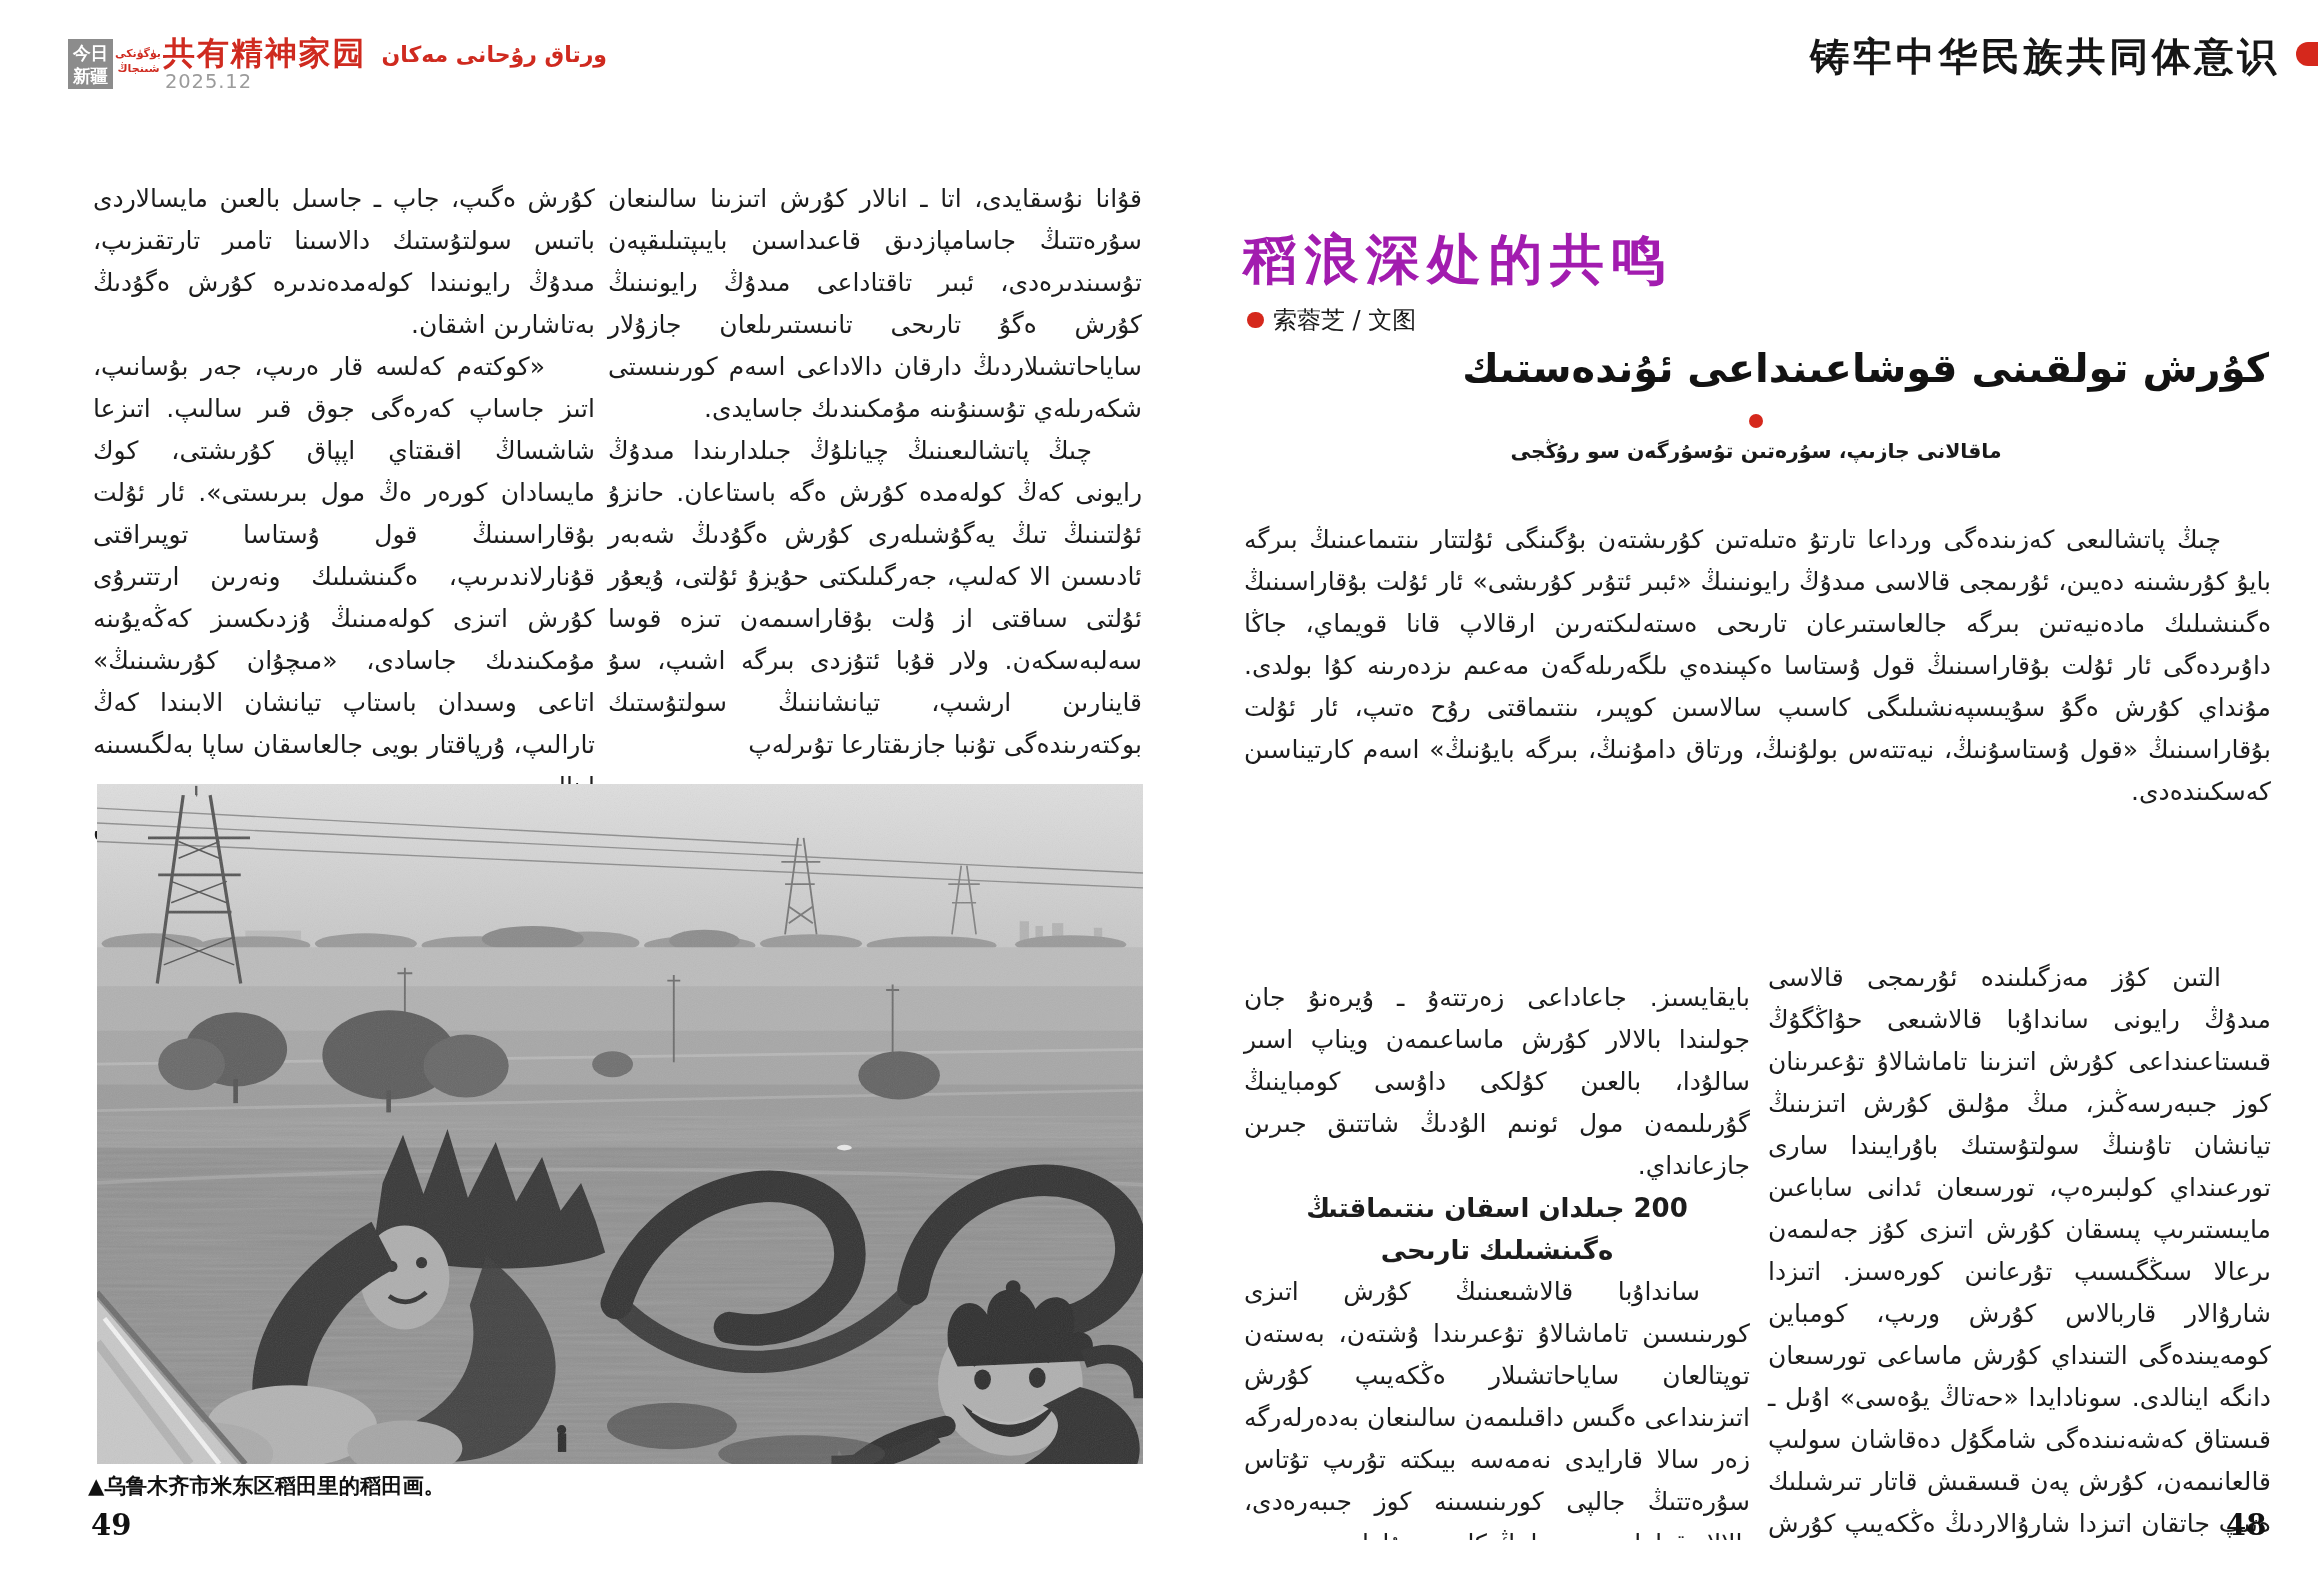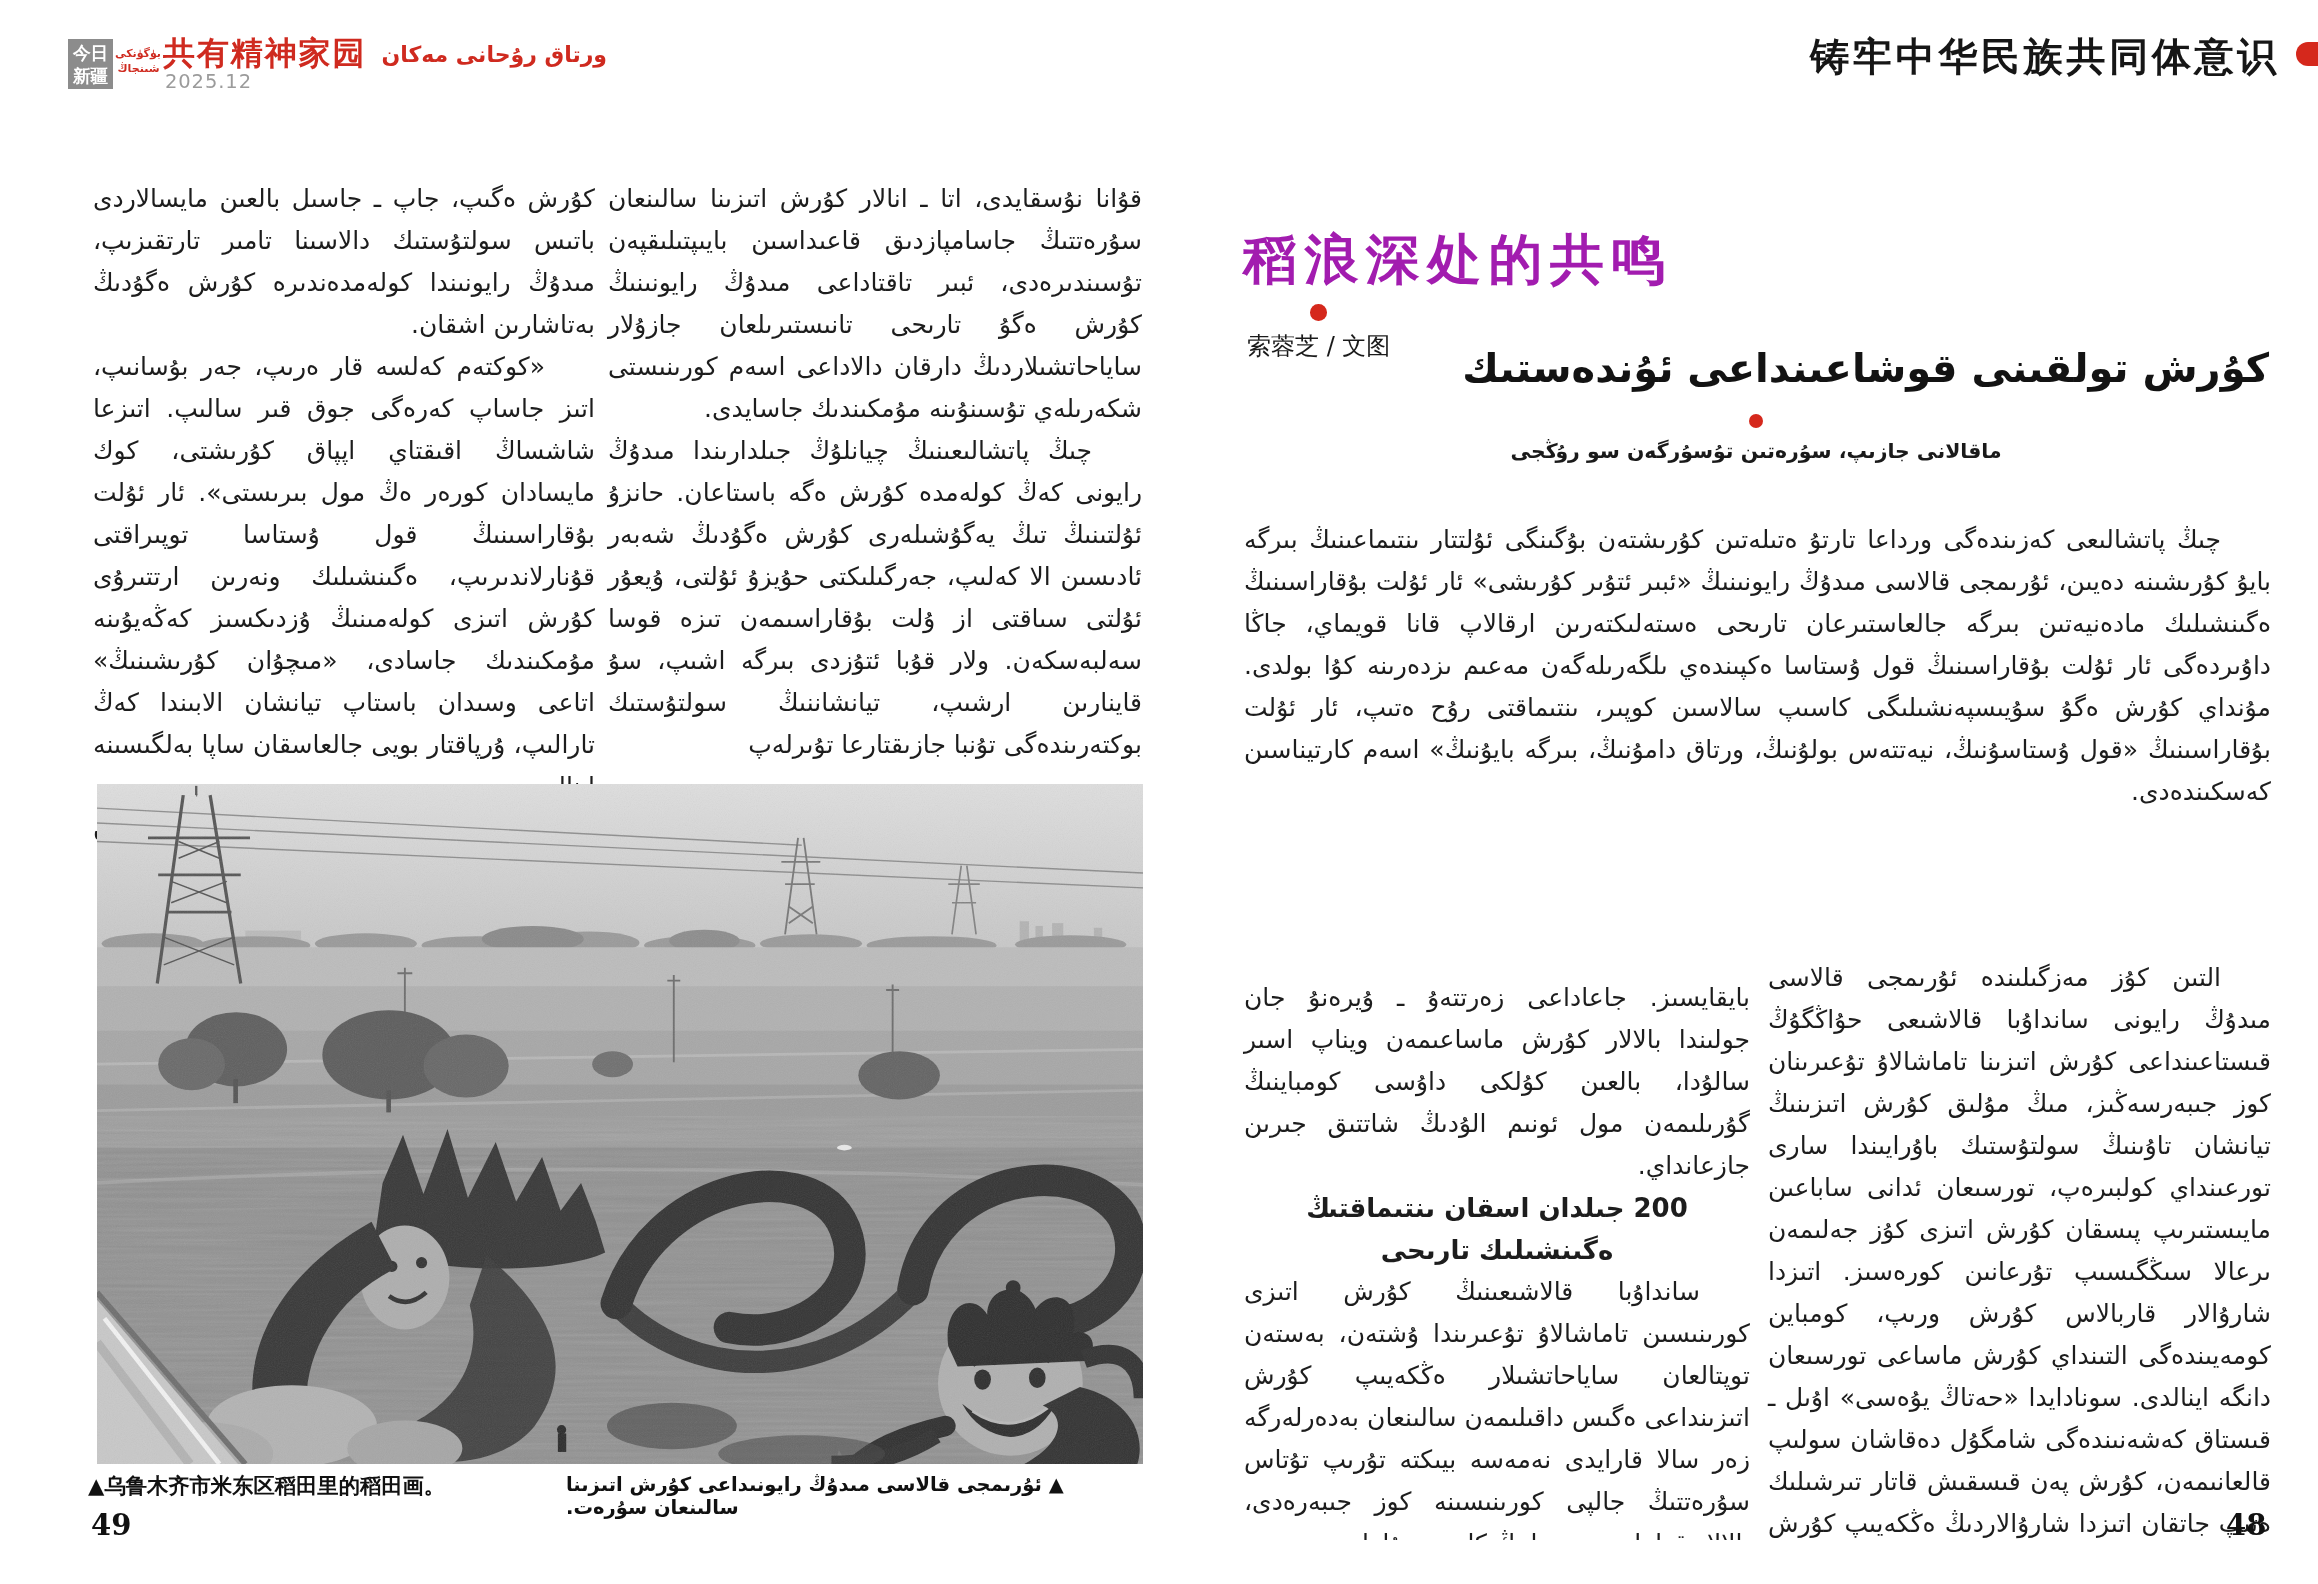--- a/index.html
+++ b/index.html
@@ -37,21 +37,21 @@
   .cap-ug{left:566px;top:1473px;width:557px;font-size:19.5px;font-weight:700;color:#111;
           direction:rtl;text-align:left;}
   .pageno{font-family:"DejaVu Serif",serif;font-size:29px;font-weight:700;color:#111;}
   .pn-left{left:91px;top:1508px;}
   .pn-right{left:2226px;top:1508px;}
 
   
   .title-cn{left:1243px;top:224px;font-size:54px;font-weight:800;color:#a21caf;
             letter-spacing:7.4px;}
   .byline-cn{left:1247px;top:304px;display:flex;align-items:center;gap:9.3px;
-             font-size:24px;color:#1a1a1a;flex-direction:column;}
+             font-size:24px;color:#1a1a1a;}
   .dot{display:inline-block;width:16.7px;height:16.7px;border-radius:50%;background:#d5281c;flex:0 0 auto;}
   .dot-sm{width:14px;height:14px;}
   .title-ug{left:1243px;top:345px;width:1026px;direction:rtl;text-align:right;
             font-size:40px;font-weight:700;color:#131313;}
   .byline-ug{left:1243px;top:414px;width:1026px;direction:rtl;text-align:right;
              font-size:20.4px;font-weight:700;color:#1a1a1a;display:flex;flex-direction:column;
              justify-content:flex-start;align-items:center;gap:11px;}
   .intro{left:1244px;top:519px;width:1027px;}
   .colR1{left:1768px;top:957px;width:503px;}
   .colR2{left:1244px;top:957px;width:506px;margin-top:20px;}
@@ -227,21 +227,20 @@
       <g>
         <rect x="497" y="700" width="9" height="20" fill="#2c2c2c"></rect>
           <circle cx="501" cy="696" r="5" fill="#2c2c2c"></circle>
       </g>
 
       <rect x="0" y="0" width="1128" height="733" filter="url(#grain)" opacity="0.13"></rect>
     </svg>
   </div>
 
   <div class="abs cap-cn">▲乌鲁木齐市米东区稻田里的稻田画。</div>
-  <div class="abs cap-ug">▲ ئۇرىمجى قالاسى مىدۇڭ رايونىداعى كۇرش اتىزىنا سالىنعان سۇرەت.</div>
   <div class="abs pageno pn-left">49</div>
 
   <div class="abs title-cn">稻浪深处的共鸣</div>
   <div class="abs byline-cn">
     <span class="dot"></span>
     <span>索蓉芝 / 文图</span>
   </div>
 
   <div class="abs title-ug">كۇرش تولقىنى قوشاعىنداعى ئۇندەستىك</div>
   <div class="abs byline-ug">

